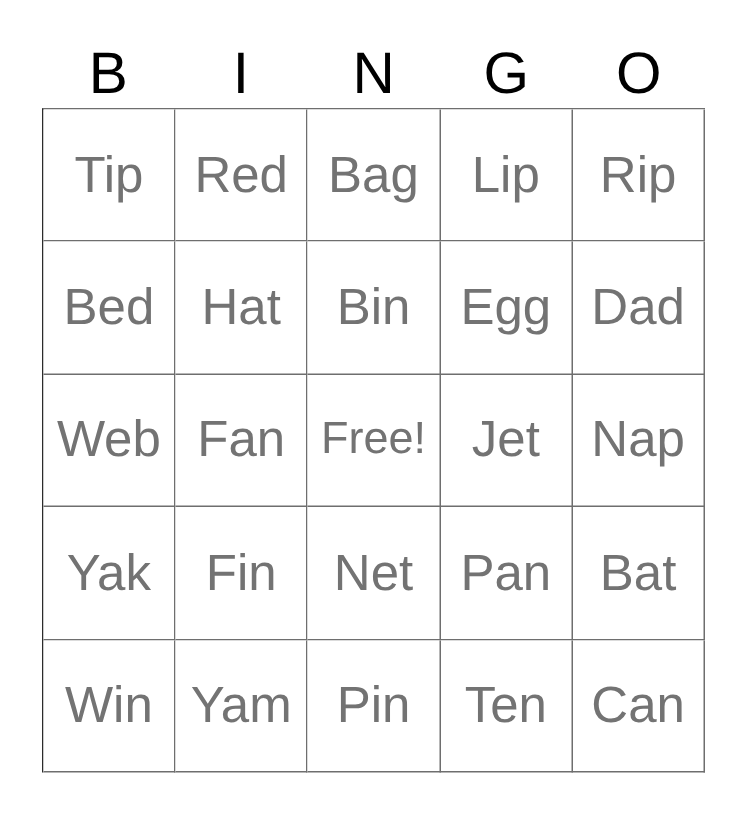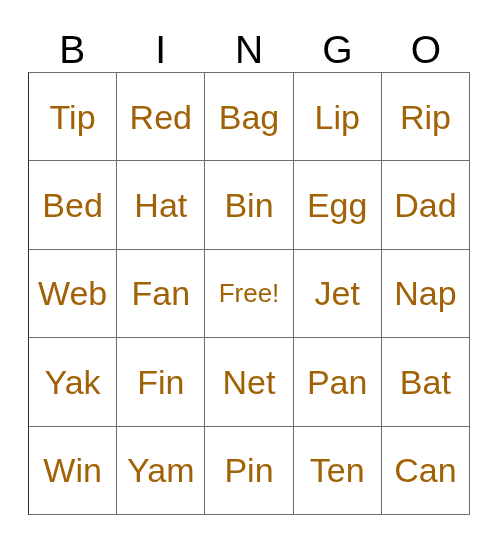--- a/index.html
+++ b/index.html
@@ -73,28 +73,28 @@
     display: flex;
     align-items: center;
     justify-content: center;
     background: #ffffff;
     overflow: hidden;
   }
   .cell-label {
     font-size: 34px;
     line-height: 38px;
     font-weight: 400;
-    color: #a16207;
+    color: #737373;
     text-align: right;
     white-space: nowrap;
     user-select: none;
   }
   
   .bingo-cell.free .cell-label {
-    font-size: 26px;
+    font-size: 30px;
     line-height: 34px;
   }
 </style>
 </head>
 <body>
 
 <div id="card">
 
   <div id="header-row">
     <div class="header-letter">B</div>

